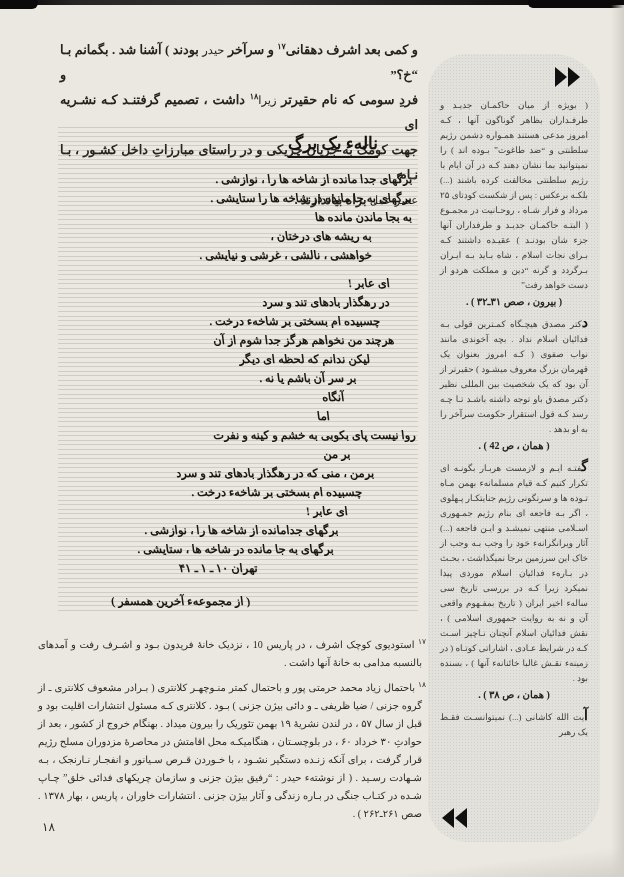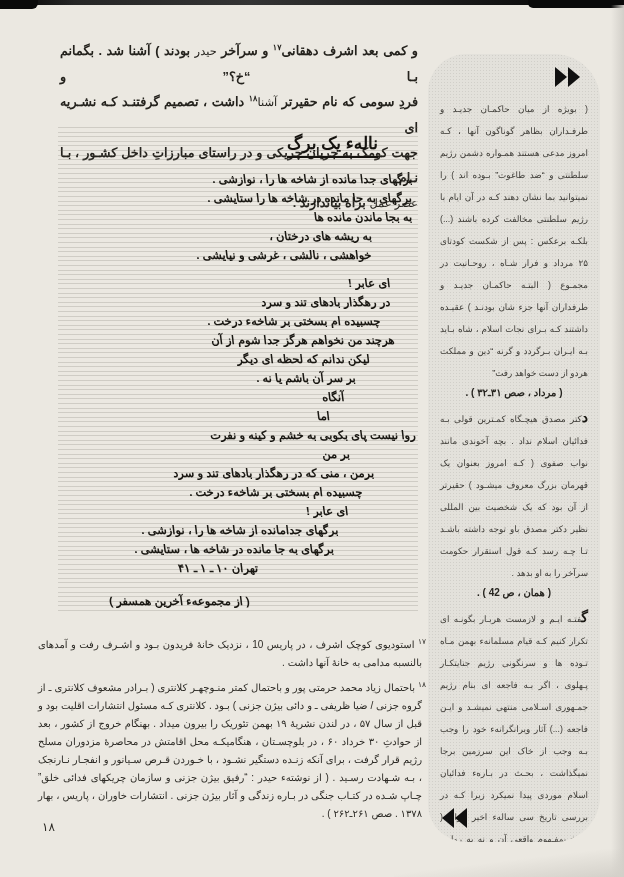--- a/index.html
+++ b/index.html
@@ -1,18 +1,18 @@
 <!DOCTYPE html>
 <html lang="fa"><head>
 <meta charset="utf-8">
 <style>
   html,body{margin:0;padding:0;}
   body{background:#c9c6c0;font-family:"DejaVu Sans",sans-serif;}
   .page{position:relative;width:624px;height:877px;background:#ebe8e1;overflow:hidden;
-        font-family:Liberation Sans, sans-serif;}
+        font-family:Liberation Serif, serif;}
 
   
   .top-edge{position:absolute;top:0;left:0;right:0;height:5px;
             background:linear-gradient(to right,#000 0%,#262626 12%,#343434 40%,#1c1c1c 70%,#000 100%);}
   .top-edge-left{position:absolute;top:0;left:0;width:38px;height:9px;background:#0a0a0a;border-radius:0 0 6px 0;}
   .top-edge-right{position:absolute;top:0;right:0;width:96px;height:8px;background:#0a0a0a;border-radius:0 0 0 5px;}
   .right-edge{position:absolute;top:5px;right:0;width:13px;bottom:0;
               background:linear-gradient(to left,#d2cfc9,rgba(210,207,201,0));}
   .page-curl{position:absolute;right:0;bottom:0;width:230px;height:28px;
              background:linear-gradient(to top left,#d3d0c9 0%,rgba(211,208,201,0) 55%);}
@@ -51,21 +51,21 @@
            background-image:radial-gradient(rgba(90,88,82,0.13) 0.8px, transparent 0.9px);
            background-size:3px 3px;
            border-radius:38px 46px 46px 38px;
            padding:44px 12px 40px;direction:rtl;overflow:hidden;}
   .ff-icon{position:absolute;top:13px;right:20px;display:flex;gap:1px;}
   .tri-r{width:0;height:0;border-top:10px solid transparent;border-bottom:10px solid transparent;
          border-left:12px solid #101010;}
   .rw-icon{position:absolute;bottom:14px;left:14px;display:flex;gap:1px;}
   .tri-l{width:0;height:0;border-top:10px solid transparent;border-bottom:10px solid transparent;
          border-right:12px solid #101010;}
-  .sb-text{font-size:8.8px;line-height:22px;text-align:justify;color:#3d3b36;}
+  .sb-text{font-size:8.8px;line-height:15px;text-align:justify;color:#3d3b36;}
   .sb-initial{font-size:14px;font-weight:bold;color:#191712;}
   .sb-initial:empty{display:none;}
   .sb-cite{font-size:10px;font-weight:bold;text-align:center;margin:3px 0 8px;color:#26241f;}
   .sb-cite:empty{display:none;}
 </style>
 </head>
 <body>
 
 <div class="page">
 
@@ -74,21 +74,21 @@
   <div class="top-edge-right"></div>
   <div class="right-edge"></div>
   <div class="page-curl"></div>
 
   <div class="intro">
     <div class="intro-line j"><span>و کمی بعد اشرف دهقانی</span><sup>۱۷</sup>
       <span>و سرآخر</span>
       <span class="pubname">حیدر</span>
       <span>بودند ) آشنا شد . بگمانم بـا “خ؟” و</span></div>
     <div class="intro-line j"><span>فردِ سومی که نام حقیرتر</span>
-      <span class="pubname">آشنا</span><sup>۱۸</sup>
+      <span class="pubname">زیرا</span><sup>۱۸</sup>
       <span>داشت ، تصمیم گرفتنـد کـه نشـریه ای</span></div>
     <div class="intro-line j"><span>جهت کومک به جریان چریکی و در راستای مبارزاتِ داخل کشـور ، بـا نـام</span></div>
     <div class="intro-line"><span class="pubname">عصر عمل</span>
       <span>براه بیاندازند .</span></div>
   </div>
 
   <div class="poem-block">
     <div class="title-row">
       <span class="poem-title">ناله‌ء یک برگ</span>
     </div>
@@ -152,21 +152,21 @@
 
   <aside class="sidebar">
     <div class="ff-icon">
         <i class="tri-r"></i>
         <i class="tri-r"></i>
       </div>
     <div class="sb-content">
 
         <div class="sb-para">
           <div class="sb-text"><span>( بویژه از میان حاکمـان جدیـد و طرفـداران بظاهر گوناگون آنها ، کـه امروز مدعی هستند همـواره دشمن رژیم سلطنتی و “ضد طاغوت” بـوده اند ) را نمیتوانید بما نشان دهند کـه در آن ایام با رژیم سلطنتی مخالفت کرده باشند (...) بلکـه برعکس : پس از شکست کودتای ۲۵ مرداد و فرار شـاه ، روحـانیت در مجمـوع ( البتـه حاکمـان جدیـد و طرفداران آنها جزء شان بودنـد ) عقیـده داشتند کـه بـرای نجات اسلام ، شاه بـاید بـه ایـران بـرگردد و گرنه “دین و مملکت هردو از دست خواهد رفت”</span></div>
-          <div class="sb-cite">( مرداد ، صص ۳۱ـ۳۲ ) .</div>
+          <div class="sb-cite">( بیرون ، صص ۳۱ـ۳۲ ) .</div>
         </div>
 
         <div class="sb-para">
           <div class="sb-text"><span class="sb-initial">د</span><span>کتر مصدق هیچـگاه کمـترین قولی بـه فدائیان اسلام نداد . بچه آخوندی مانند نواب صفوی ( کـه امروز بعنوان یک قهرمان بزرگ معروف میشـود ) حقیرتر از آن بود که یک شخصیت بین المللی نظیر دکتر مصدق باو توجه داشته باشـد تـا چـه رسد کـه قول استقرار حکومت سرآخر را به او بدهد .</span></div>
           <div class="sb-cite">( همان ، ص 42 ) .</div>
         </div>
 
         <div class="sb-para">
           <div class="sb-text"><span class="sb-initial">گ</span><span>فتـه ایـم و لازمست هربـار بگونـه ای تکرار کنیم کـه قیام مسلمانه‌ء بهمن مـاه تـوده ها و سرنگونی رژیم جنایتکـار پـهلوی ، اگر بـه فاجعه ای بنام رژیم جمـهوری اسـلامی منتهی نمیشـد و ایـن فاجعه (...) آثار ویرانگرانه‌ء خود را وجب بـه وجب از خاک این سرزمین برجا نمیگذاشت ، بحـث در بـاره‌ء فدائیان اسلام موردی پیدا نمیکرد زیرا کـه در بررسی تاریخ سی ساله‌ء اخیر ایران ( تاریخ بمفـهوم واقعی آن و نه به روایت جمهوری اسلامی ) ، نقش فدائیان اسلام آنچنان نـاچیز اسـت کـه در شرایط عـادی ، اشاراتی کوتـاه ( در زمینه‌ء نقـش غالبا خائنانه‌ء آنها ) ، بسنده بود .</span></div>
           <div class="sb-cite">( همان ، ص ۳۸ ) .</div>

